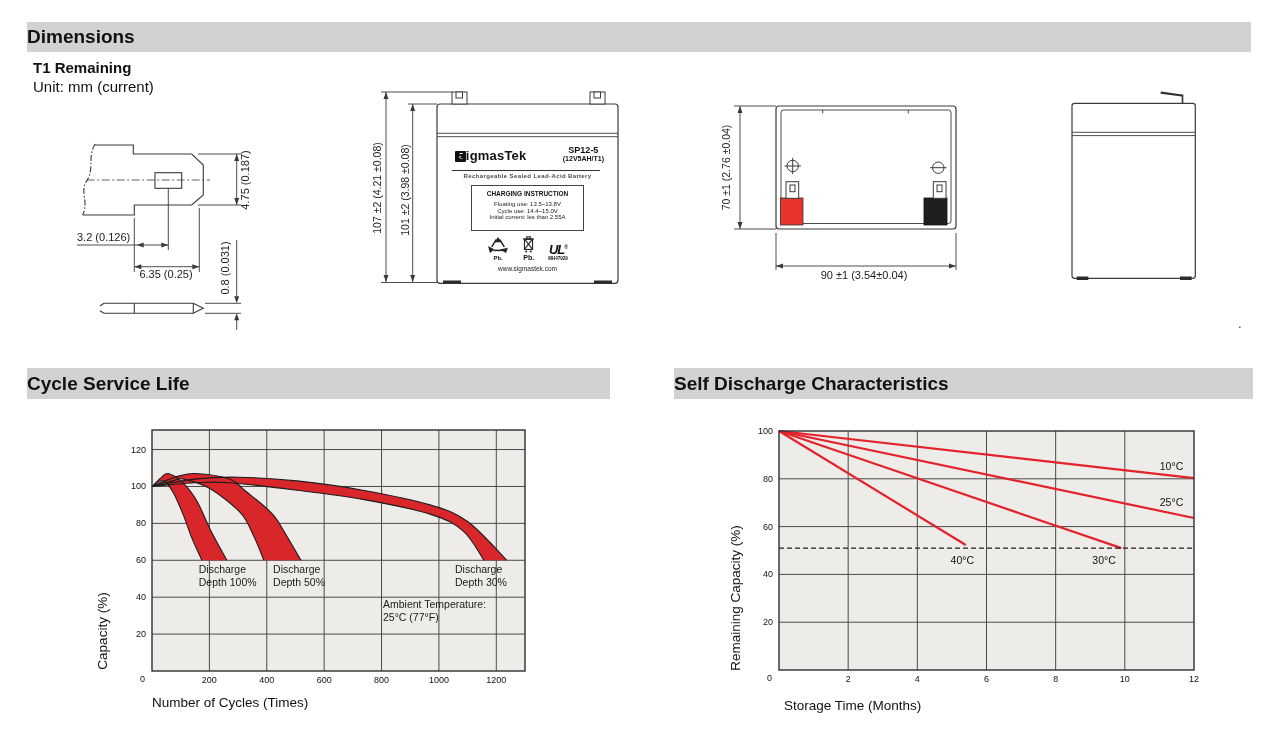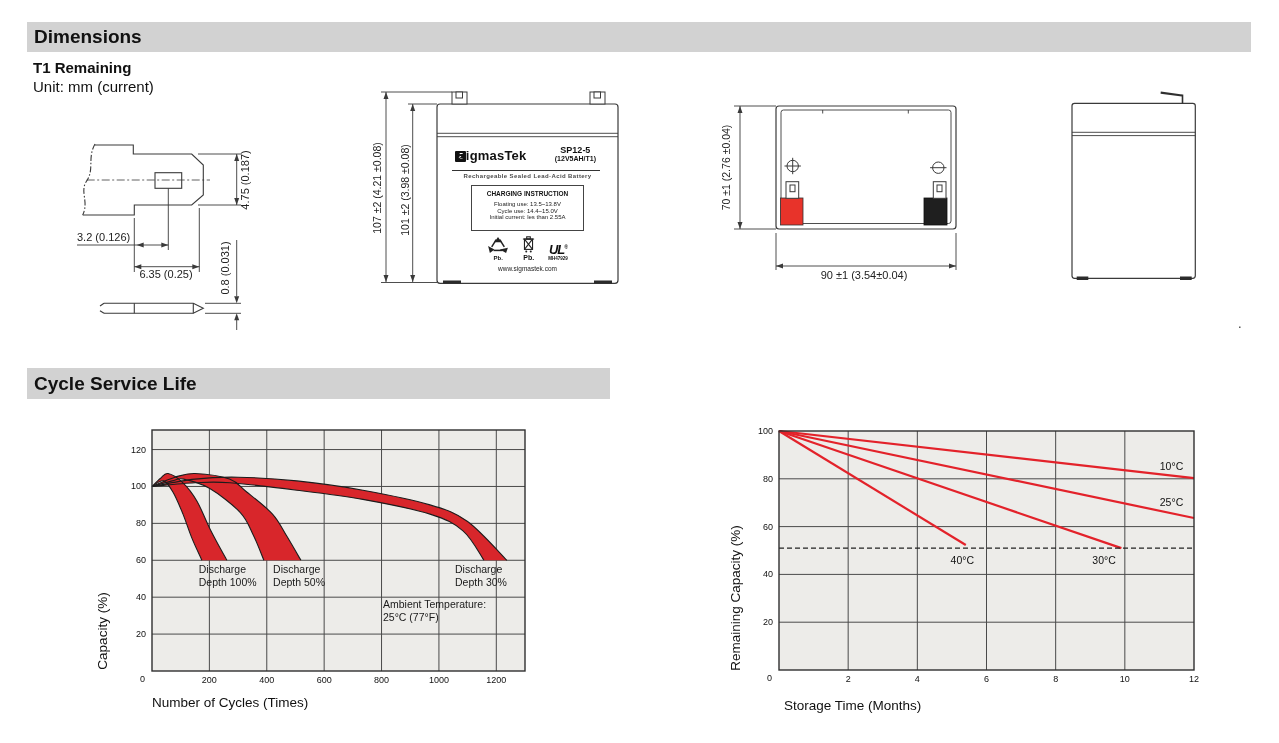--- a/index.html
+++ b/index.html
@@ -1,30 +1,30 @@
 <!DOCTYPE html>
 <html><head>
 <meta charset="utf-8">
 <style>
   html,body{margin:0;padding:0;background:#fff;}
   body{font-family:"Liberation Sans",sans-serif;color:#111;}
   #page{position:relative;width:1279px;height:743px;background:#fff;overflow:hidden;}
   .abs{position:absolute;}
   .section-bar{background:#d2d2d2;color:#111;font-weight:bold;font-size:19px;}
-  .section-bar span{display:block;padding-left:7px;}
+  .section-bar span{display:block;}
   svg text{font-family:"Liberation Sans",sans-serif;}
   .dim-text{font-size:11px;fill:#222;}
   .dim-text-sm{font-size:10.5px;fill:#222;}
   
   #front-label{left:437px;top:104px;width:181px;height:179px;font-family:"Liberation Sans",sans-serif;}
   #front-label .logo-row{position:absolute;left:14px;top:44px;width:153px;height:20px;}
   .sigma-box{position:absolute;left:4px;top:3px;width:11px;height:11px;background:#111;color:#fff;
              font-size:8.5px;line-height:11px;text-align:center;border-radius:1px;font-weight:bold;}
   .brand-name{position:absolute;left:6px;top:0px;font-size:13px;font-weight:bold;letter-spacing:.2px;}
-  .model-block{position:absolute;right:8px;top:-3px;text-align:center;}
+  .model-block{position:absolute;right:0px;top:-3px;text-align:center;}
   .model-number{font-size:9px;font-weight:bold;display:block;}
   .model-spec{font-size:7px;font-weight:bold;display:block;}
   #front-label .rule{position:absolute;left:15px;top:66px;width:148px;height:0;border-top:1.2px solid #333;}
   #front-label .subtitle{position:absolute;left:0;top:69px;width:100%;text-align:center;
       font-size:6px;font-weight:bold;color:#4a4a4a;letter-spacing:.4px;}
   .charge-box{position:absolute;left:34px;top:81px;width:111px;height:44px;border:1px solid #444;text-align:center;}
   .charge-title{font-size:6.5px;font-weight:600;margin-top:4px;}
   .charge-lines{margin-top:4px;font-size:6px;line-height:6.6px;color:#222;}
   .icons-row{position:absolute;left:0;top:131px;width:100%;display:flex;justify-content:center;
              align-items:flex-end;gap:13px;}
@@ -266,20 +266,23 @@
       <path d="M1160.7,92.7 L1182,95.5" stroke-width="2.2"></path>
       <path d="M1182.5,94.5 V103.3" stroke-width="1.6"></path>
     </g>
   </svg>
 
   <div id="stray-dot" class="abs" style="left:1238px;top:316px;">.</div>
 
   <div class="abs section-bar" style="left:27px;top:368px;width:583px;height:31px;line-height:31px;">
     <span>Cycle Service Life</span>
   </div>
+  <div class="abs section-bar" style="left:674px;top:368px;width:579px;height:31px;line-height:31px;">
+    <span>Self Discharge Characteristics</span>
+  </div>
 
   <svg class="abs" style="left:90px;top:410px;" width="470" height="320">
       <rect x="62" y="20" width="373" height="241" fill="#edece9"></rect>
       <line x1="119.38461538461539" y1="20" x2="119.38461538461539" y2="261" stroke="#4a4a4a" stroke-width="1"></line>
       <line x1="176.76923076923077" y1="20" x2="176.76923076923077" y2="261" stroke="#4a4a4a" stroke-width="1"></line>
       <line x1="234.15384615384616" y1="20" x2="234.15384615384616" y2="261" stroke="#4a4a4a" stroke-width="1"></line>
       <line x1="291.53846153846155" y1="20" x2="291.53846153846155" y2="261" stroke="#4a4a4a" stroke-width="1"></line>
       <line x1="348.92307692307696" y1="20" x2="348.92307692307696" y2="261" stroke="#4a4a4a" stroke-width="1"></line>
       <line x1="406.3076923076923" y1="20" x2="406.3076923076923" y2="261" stroke="#4a4a4a" stroke-width="1"></line>
       <line x1="62" y1="224.09341500765697" x2="435" y2="224.09341500765697" stroke="#4a4a4a" stroke-width="1"></line>

